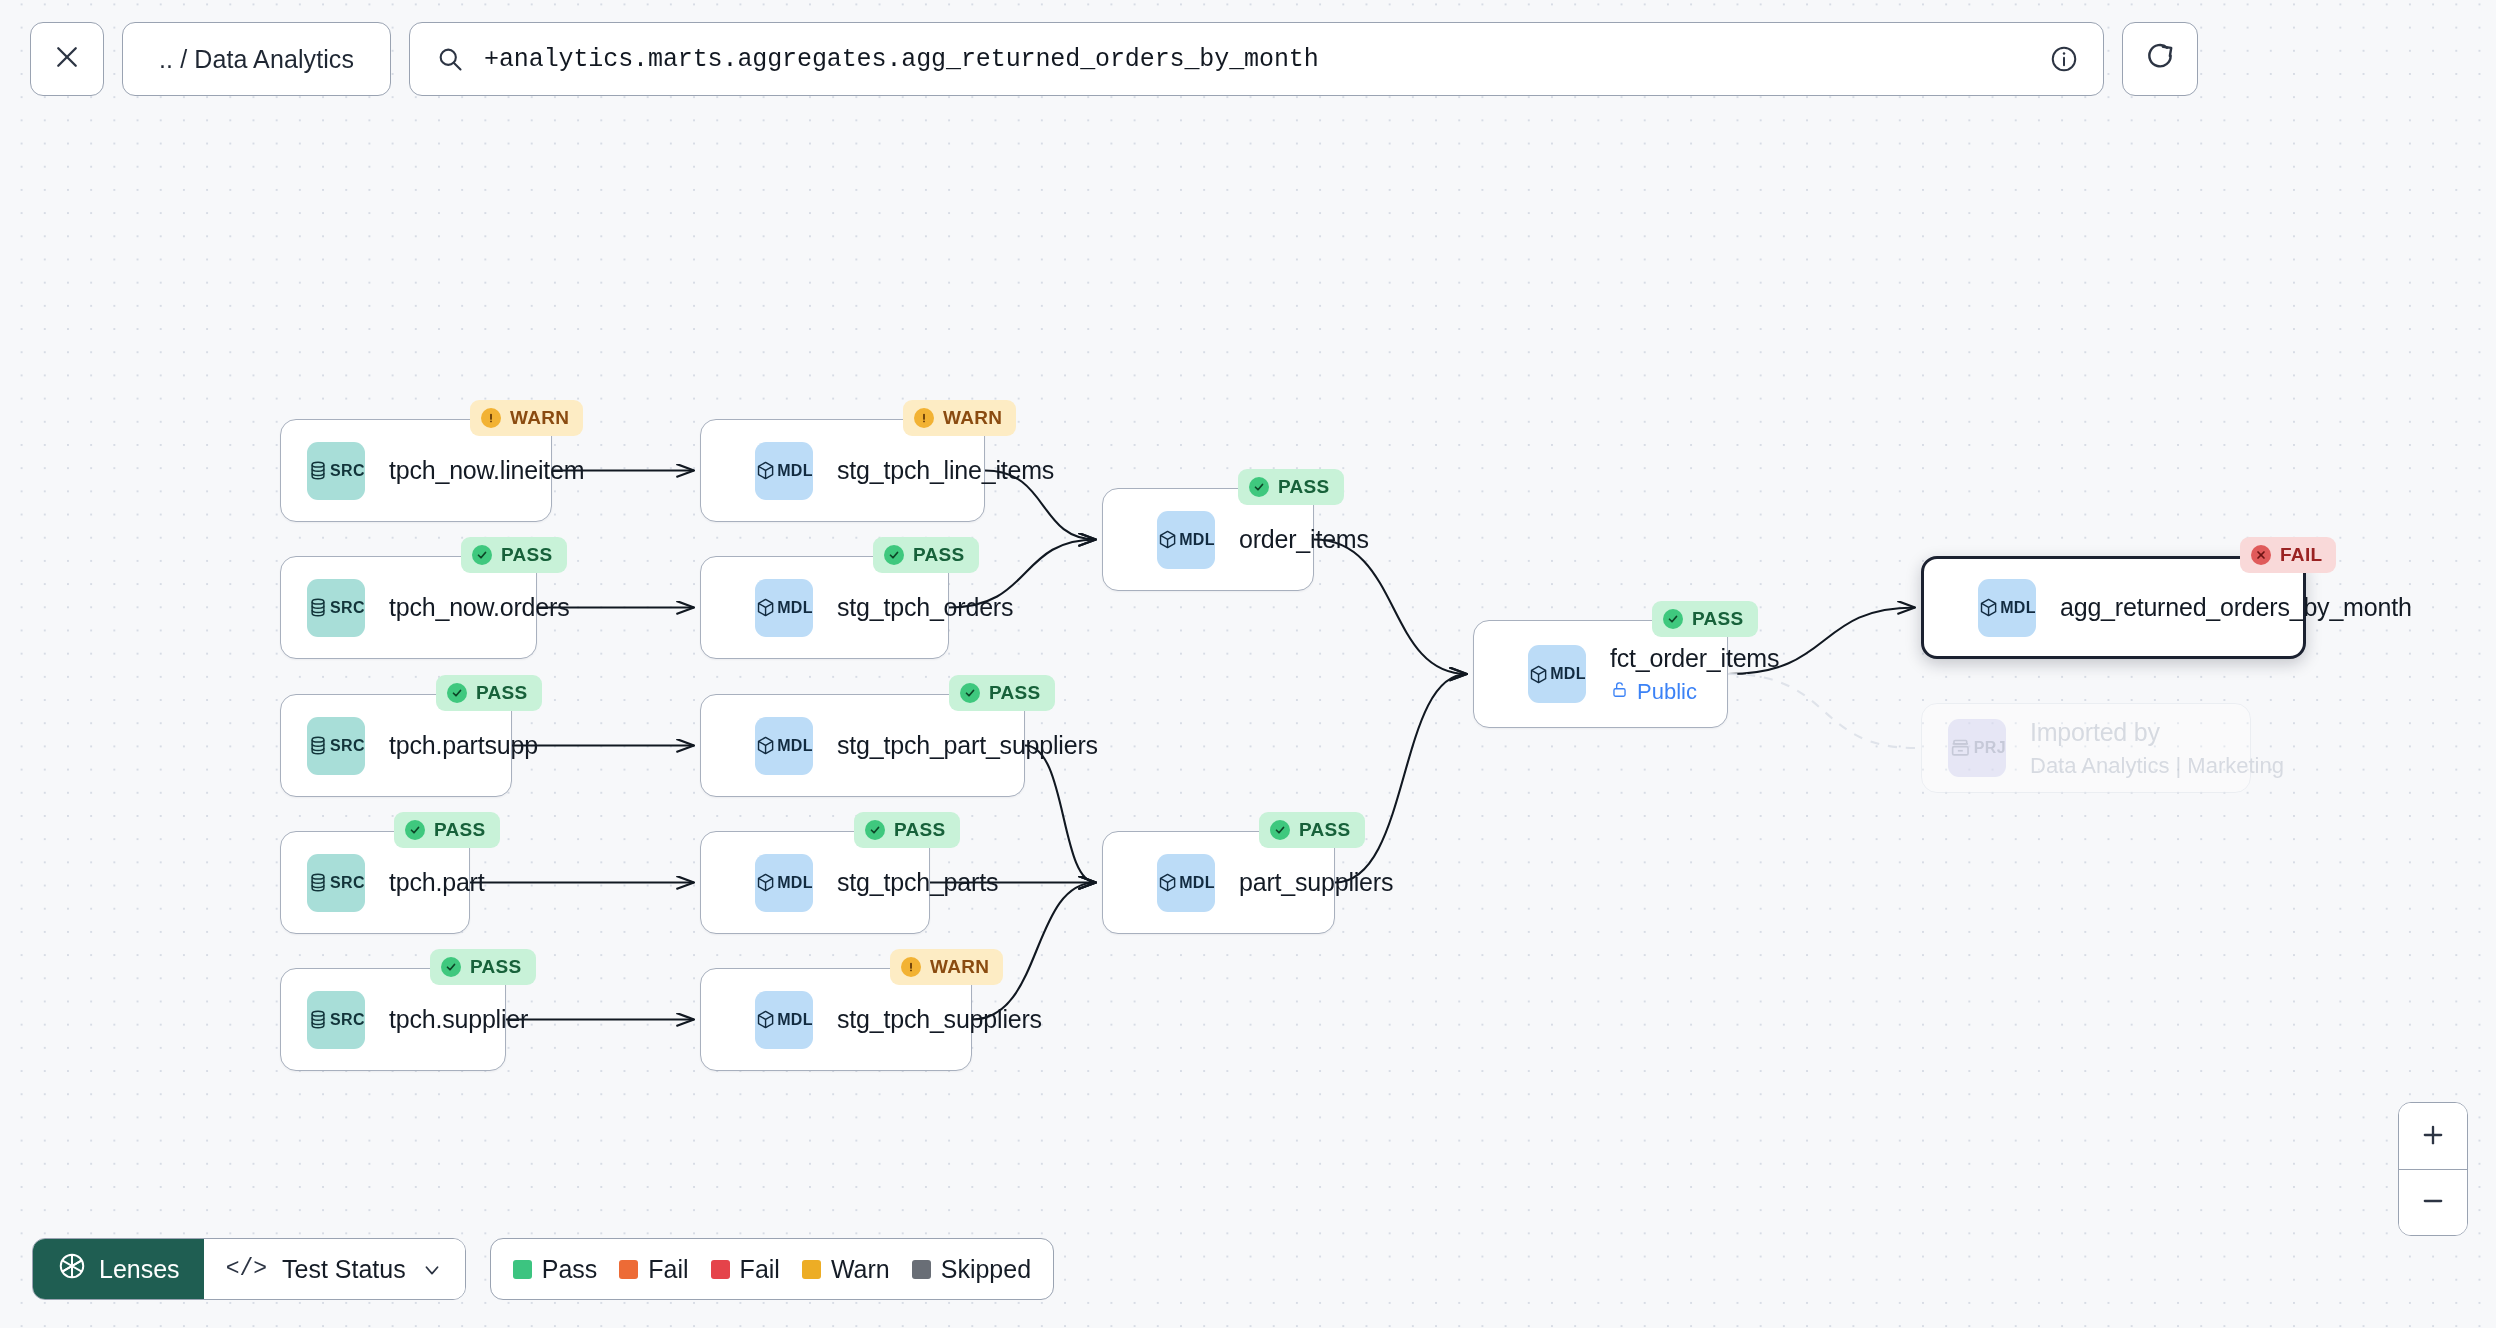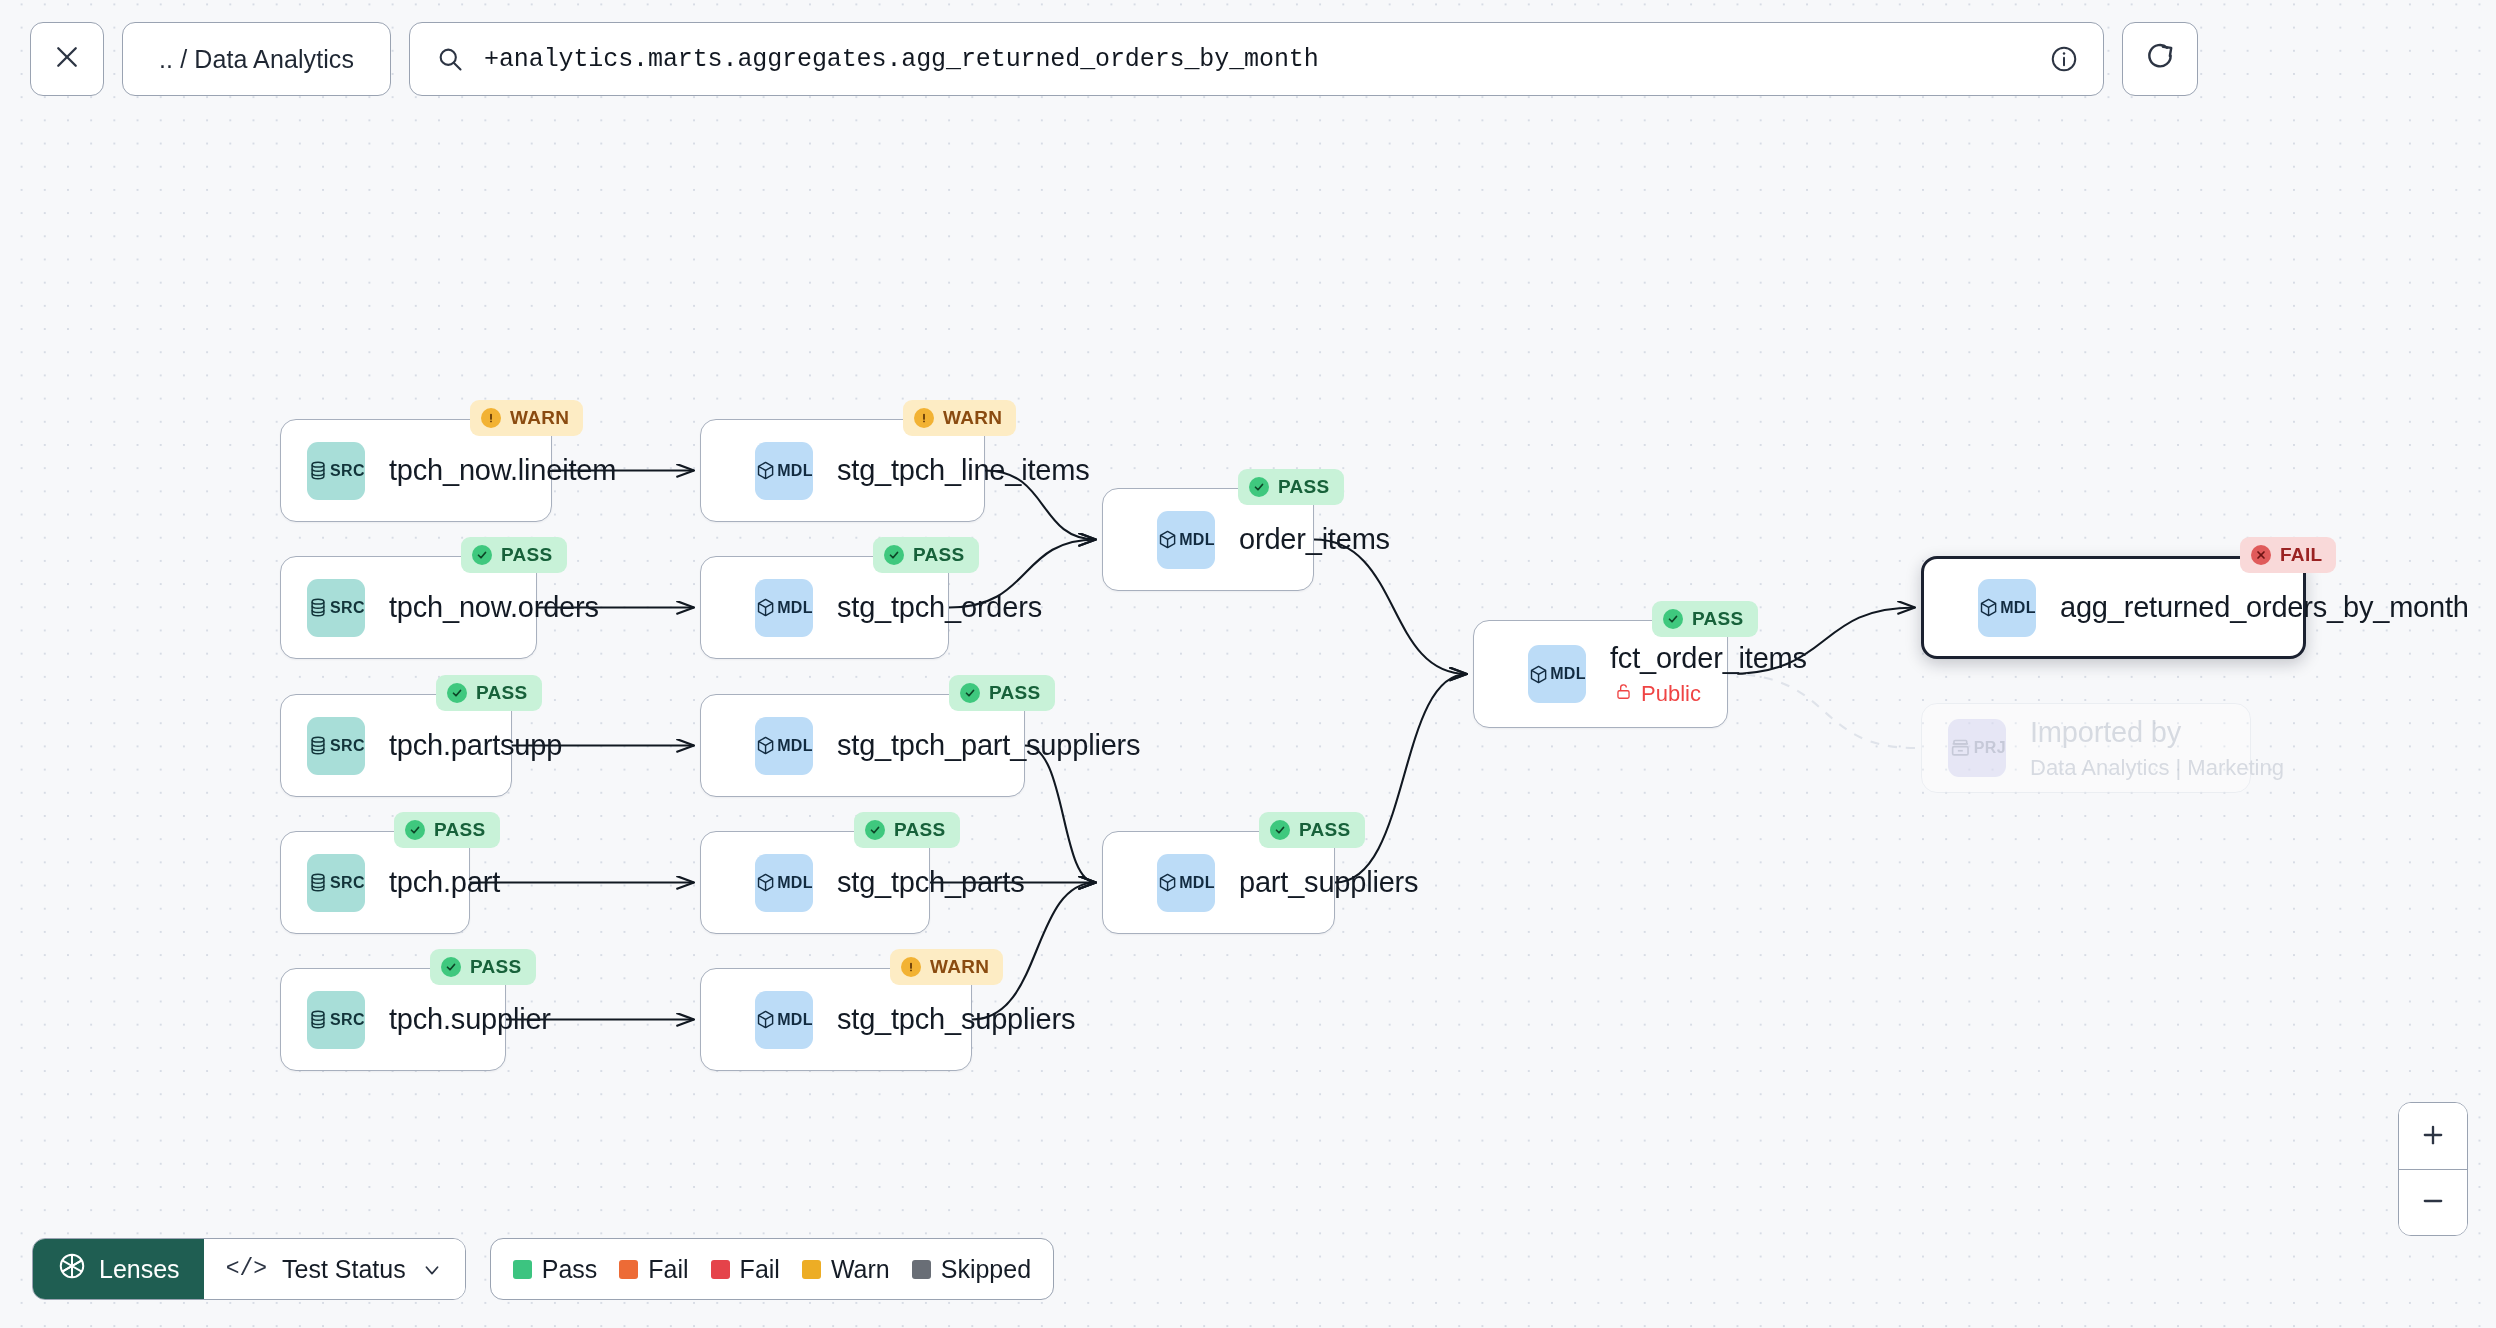--- a/index.html
+++ b/index.html
@@ -108,27 +108,27 @@
   .chip svg { width: 25px; height: 25px; display: block; }
   .chip .tag {
     font-size: 16px; font-weight: 700;
     letter-spacing: .4px; line-height: 1;
   }
   .chip.src { background: #a8ded8; color: #12343a; }
   .chip.mdl { background: #bcdcf7; color: #122b40; margin-left: 28px; }
   .chip.prj { background: #dcdcf2; color: #a9adc4; }
   .node-body { display: flex; flex-direction: column; gap: 6px; min-width: 0; }
   .node-title {
-    font-size: 29px; color: #131a24;
+    font-size: 25px; color: #131a24;
     white-space: nowrap; letter-spacing: -.2px;
   }
   .node.ghost .node-title, .node.ghost .node-sub { color: #c3c8d2; }
   .node-sub {
     display: flex; align-items: center; gap: 8px;
-    font-size: 22px; color: #ef4444; justify-content: flex-end;
+    font-size: 22px; color: #3b82f6;
   }
   .node-sub svg { width: 19px; height: 19px; flex: none; }
   .node-sub-small { font-size: 22px; color: #c3c8d2; white-space: nowrap; }
 
   
   .badge {
     position: absolute;
     display: flex; align-items: center; gap: 9px;
     height: 36px;
     padding: 0 14px 0 11px;

